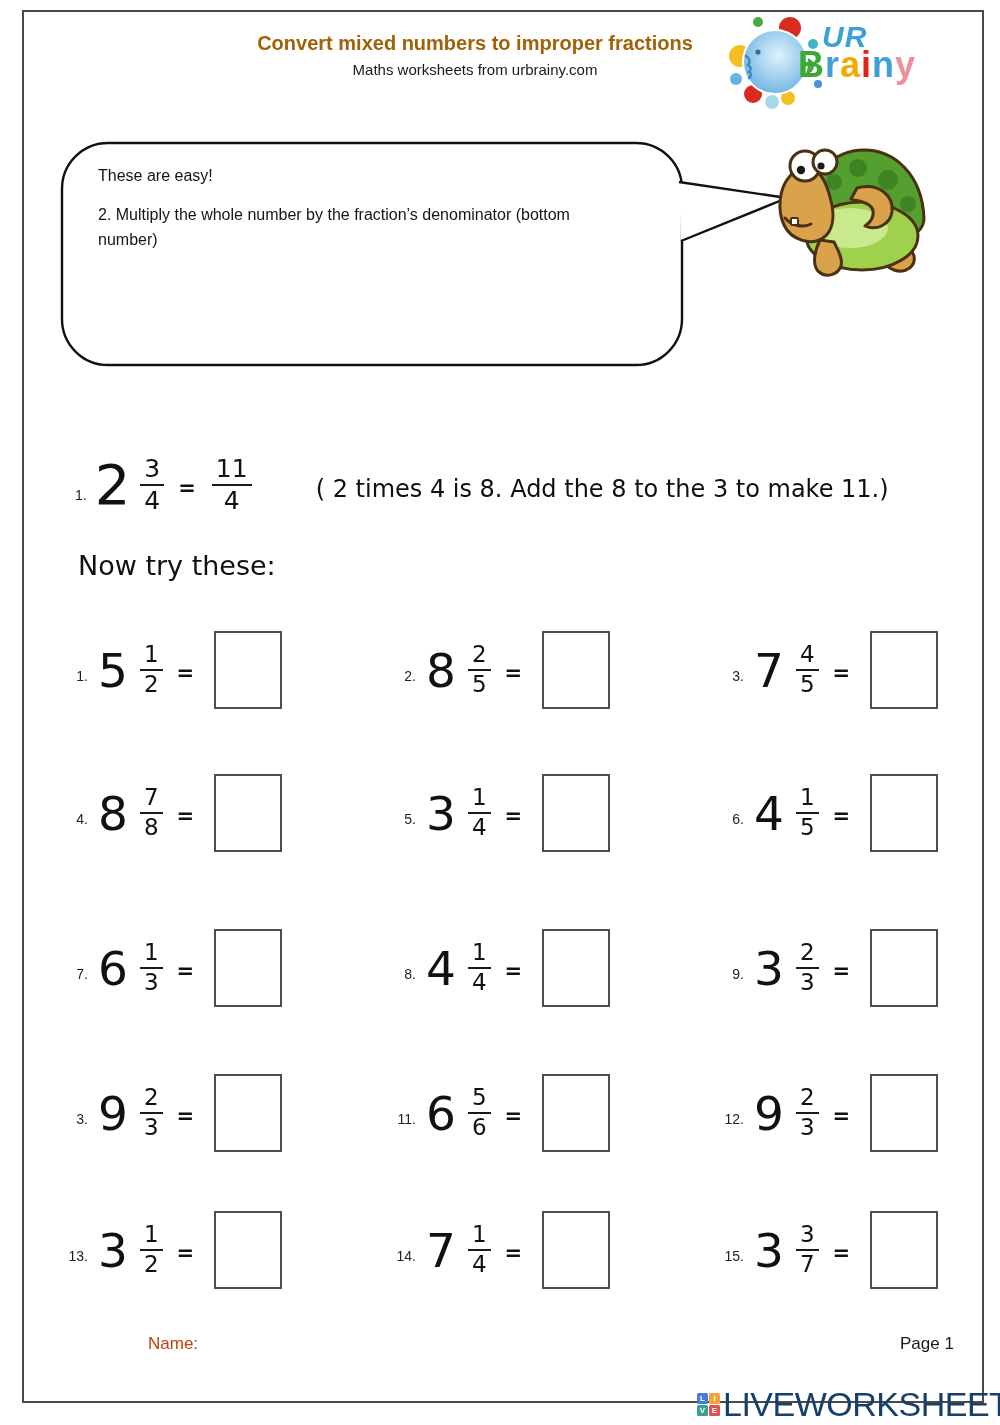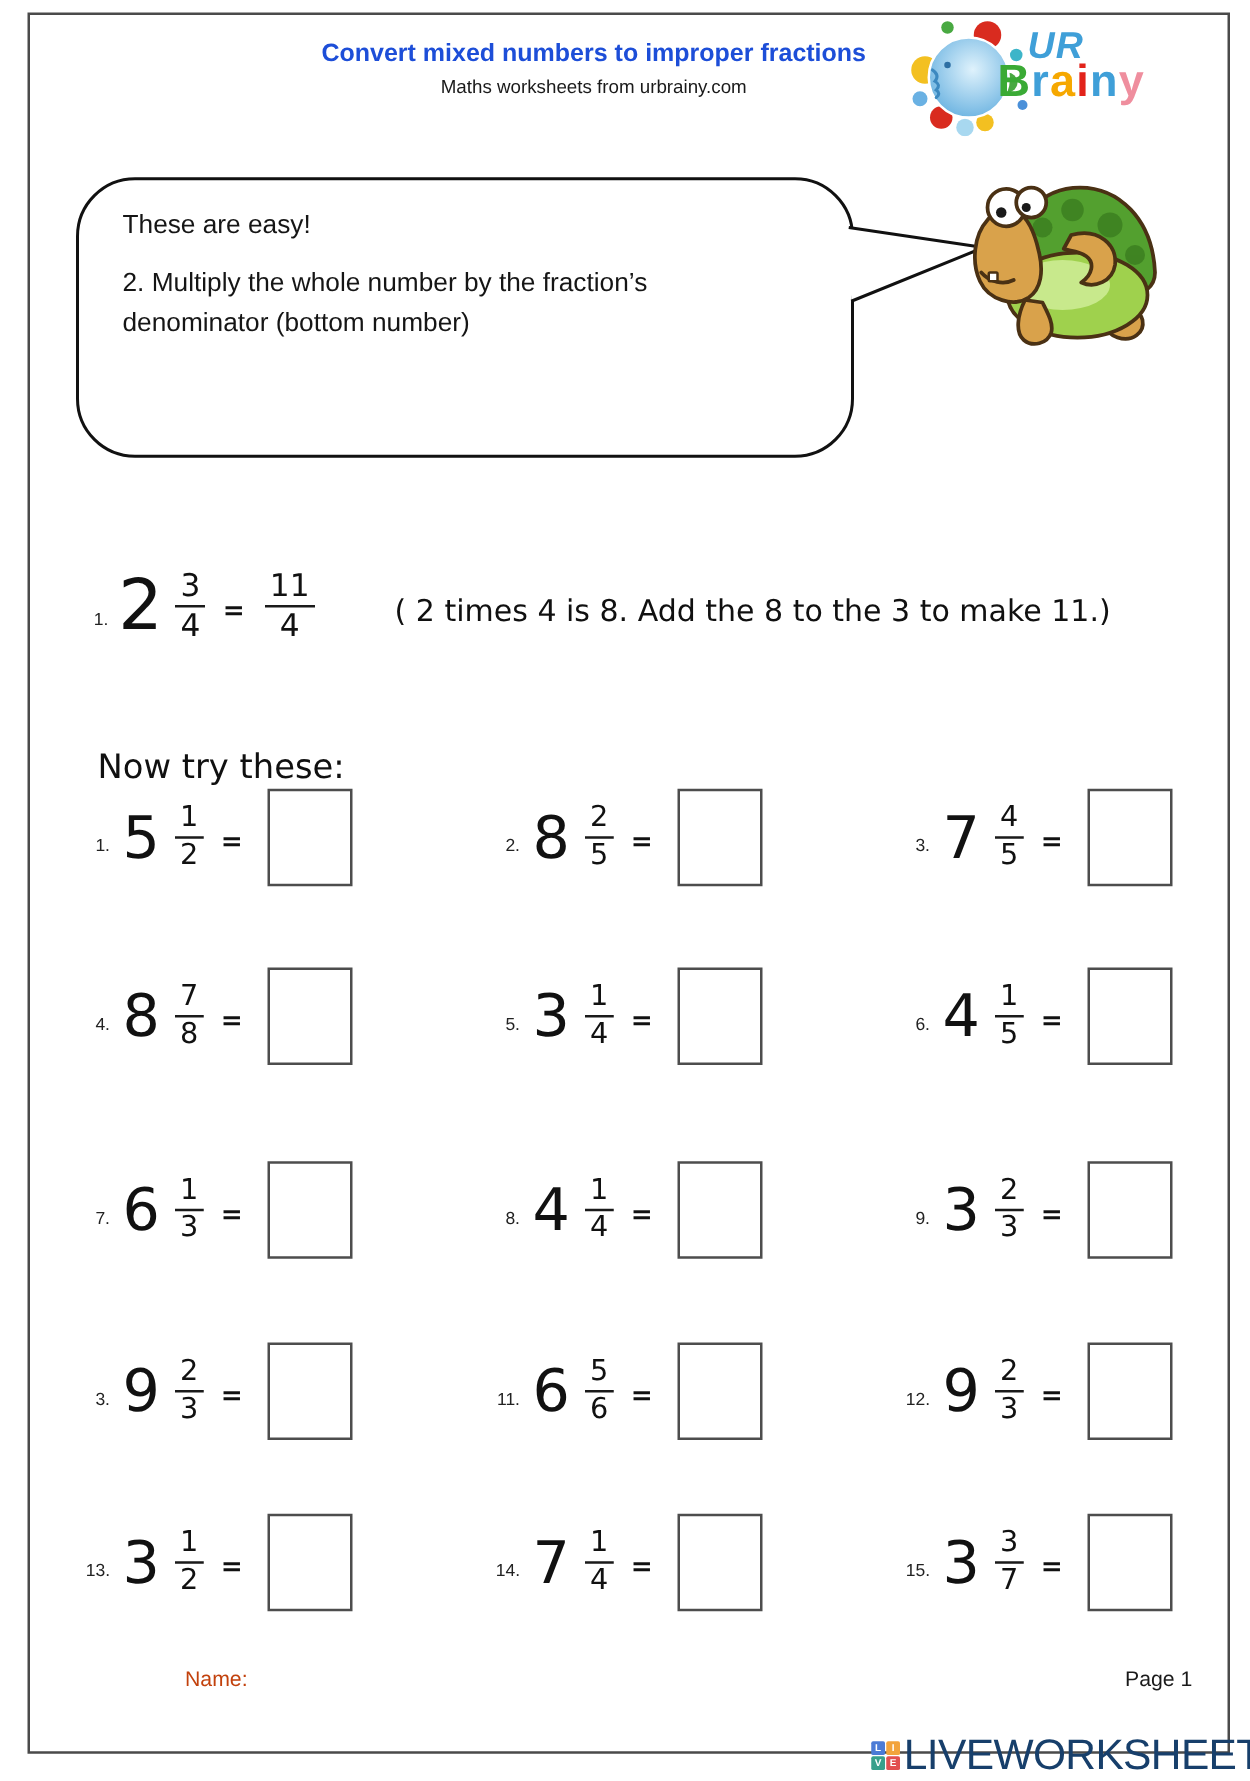--- a/index.html
+++ b/index.html
@@ -4,44 +4,44 @@
 <style>
   html,body{margin:0;padding:0;}
   body{
     width:1000px;height:1425px;position:relative;background:#ffffff;
     font-family:"Liberation Sans", sans-serif;color:#111;overflow:hidden;
   }
   .abs{position:absolute;}
   
   .page{left:22px;top:10px;width:958px;height:1389px;border:2px solid #4a4a4a;background:#fff;}
   
-  .title{left:35px;top:32px;width:880px;text-align:center;font-size:20px;font-weight:bold;color:#1d4ed8;}
+  .title{left:35px;top:32px;width:880px;text-align:center;font-size:20px;font-weight:bold;color:#a16207;}
   .subtitle{left:35px;top:61px;width:880px;text-align:center;font-size:15px;color:#1a1a1a;}
   
   .brand-ur{left:822px;top:20px;font-size:30px;font-weight:bold;letter-spacing:1px;font-style:italic;}
   .brand-brainy{left:798px;top:44px;font-size:36px;font-weight:bold;letter-spacing:1px;}
   .brand-brainy span{display:inline-block;}
   
   .bubble-svg{left:60px;top:140px;}
-  .bubble-text{left:98px;top:164px;width:522px;font-size:21px;line-height:1.55;color:#151515;}
+  .bubble-text{left:98px;top:164px;width:522px;font-size:16px;line-height:1.55;color:#151515;}
   .bubble-text p{margin:0 0 14px 0;}
   
   .example{left:75px;top:440px;height:90px;display:flex;align-items:center;}
   .plabel{font-size:14px;color:#222;}
   .example .plabel{margin-top:20px;}
   .example-whole{font-family:"DejaVu Sans",sans-serif;font-size:56px;line-height:1;margin-left:8px;}
   .frac{display:inline-flex;flex-direction:column;align-items:center;font-family:"DejaVu Sans",sans-serif;font-size:23px;line-height:1.12;}
   .frac .num{border-bottom:2.5px solid #1a1a1a;padding:0 4px 1px 4px;}
   .frac .den{padding-top:1px;}
   .example .frac{font-size:25px;margin-left:10px;}
   .eq{font-family:"DejaVu Sans",sans-serif;font-size:21px;font-weight:bold;margin:6px 0 0 14px;}
   .example .ansfrac{margin-left:16px;}
   .example-comment{font-family:"DejaVu Sans",sans-serif;font-size:24px;margin:7px 0 0 64px;white-space:nowrap;color:#101010;text-align:center;}
   
-  .instruction{left:78px;top:550px;font-family:"DejaVu Sans",sans-serif;font-size:27px;color:#101010;margin-top:48px;}
+  .instruction{left:78px;top:550px;font-family:"DejaVu Sans",sans-serif;font-size:27px;color:#101010;}
   
   .cell{position:absolute;width:240px;height:84px;display:flex;align-items:center;}
   .cell .plabel{width:30px;text-align:right;margin-top:12px;flex:none;}
   .cell .whole{font-family:"DejaVu Sans",sans-serif;font-size:47px;line-height:1;margin-left:10px;}
   .cell .frac{margin-left:12px;}
   .cell .eq{margin-left:14px;}
   .answer-box{width:64px;height:74px;border:2px solid #4d4d4d;background:#fff;margin-left:20px;flex:none;}
   
   .name-label{left:148px;top:1334px;font-size:17px;color:#c2410c;}
   .page-label{left:900px;top:1334px;font-size:17px;color:#1a1a1a;}

